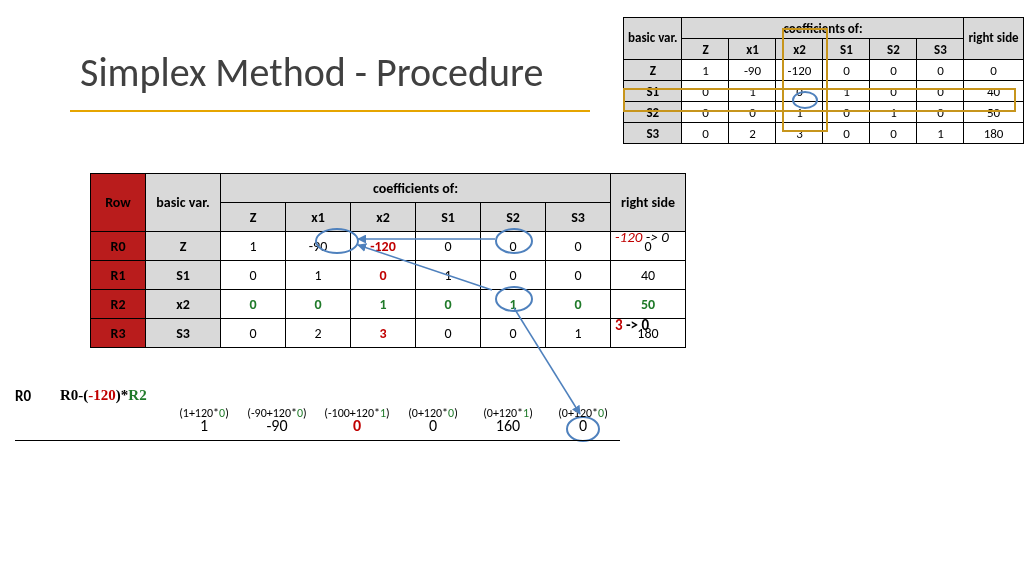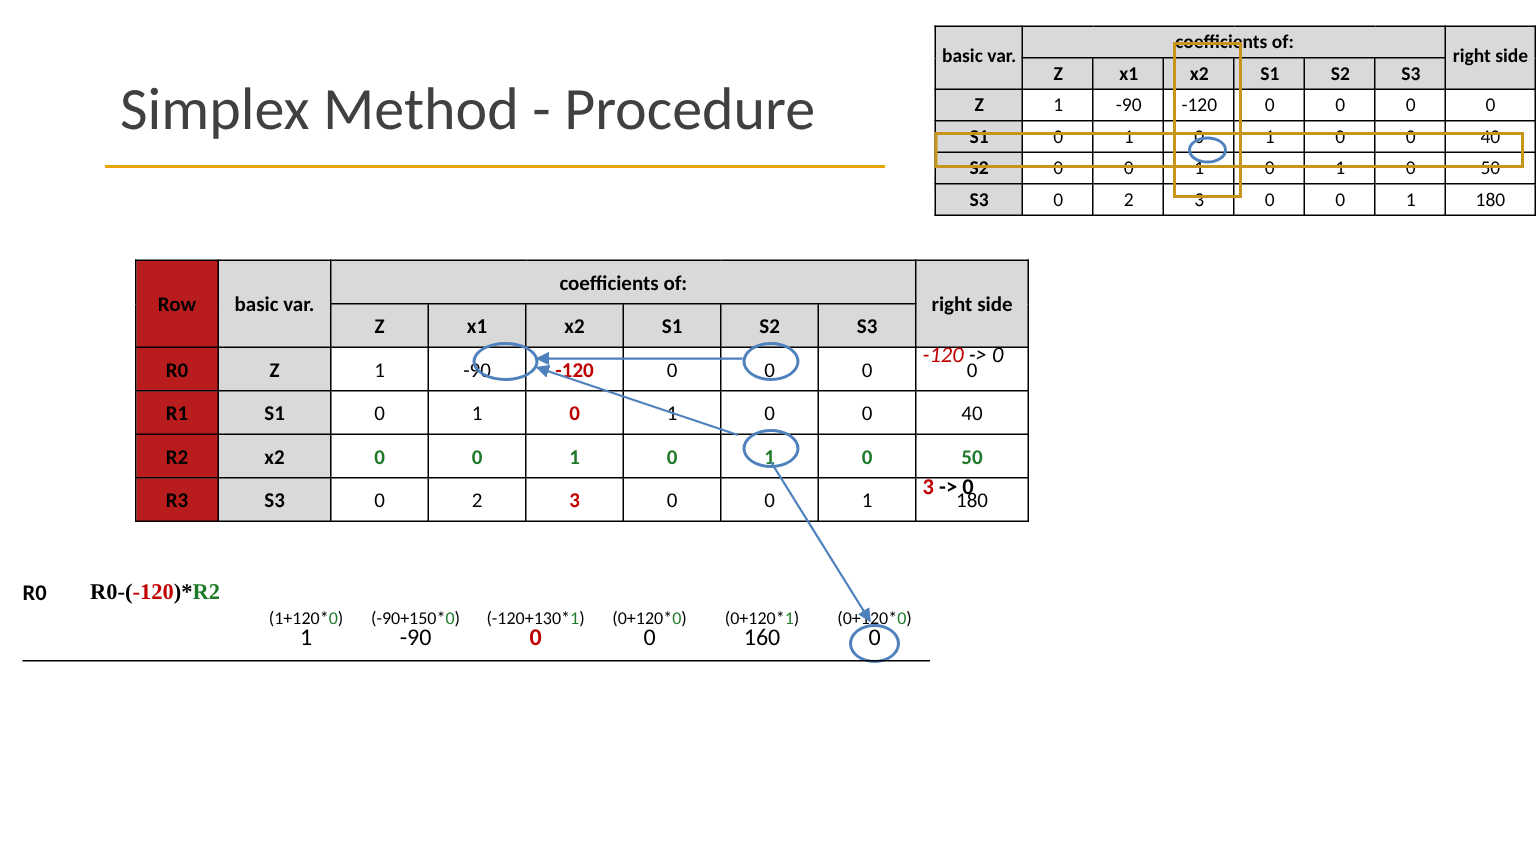--- a/index.html
+++ b/index.html
@@ -309,22 +309,22 @@
 </div>
 
 <div class="calc-label-row" style="left:15px; top:387px;">R0</div>
 
 <div class="calc-expr" style="left:60px; top:387px;">
   <span>R0-(</span><span class="red">-120</span><span>)*</span><span class="green">R2</span>
 </div>
 
 <div class="calc-terms" style="left:170px; top:387px;margin-top:19px;">
   <span style="width:68px"><span>(1+120*</span><span class="g">0</span><span>)</span></span>
-  <span style="width:78px"><span>(-90+150*</span><span class="g">0</span><span>)</span></span>
-  <span style="width:82px"><span>(-120+130*</span><span class="g">1</span><span>)</span></span>
+  <span style="width:78px"><span>(-90+120*</span><span class="g">0</span><span>)</span></span>
+  <span style="width:82px"><span>(-100+120*</span><span class="g">1</span><span>)</span></span>
   <span style="width:70px"><span>(0+120*</span><span class="g">0</span><span>)</span></span>
   <span style="width:80px"><span>(0+120*</span><span class="g">1</span><span>)</span></span>
   <span style="width:70px"><span>(0+120*</span><span class="g">0</span><span>)</span></span>
 </div>
 
 <div class="calc-result" style="left:170px; top:416px;">
   <span style="width:68px">1</span>
   <span style="width:78px">-90</span>
   <span style="width:82px" class="val-red">0</span>
   <span style="width:70px">0</span>

